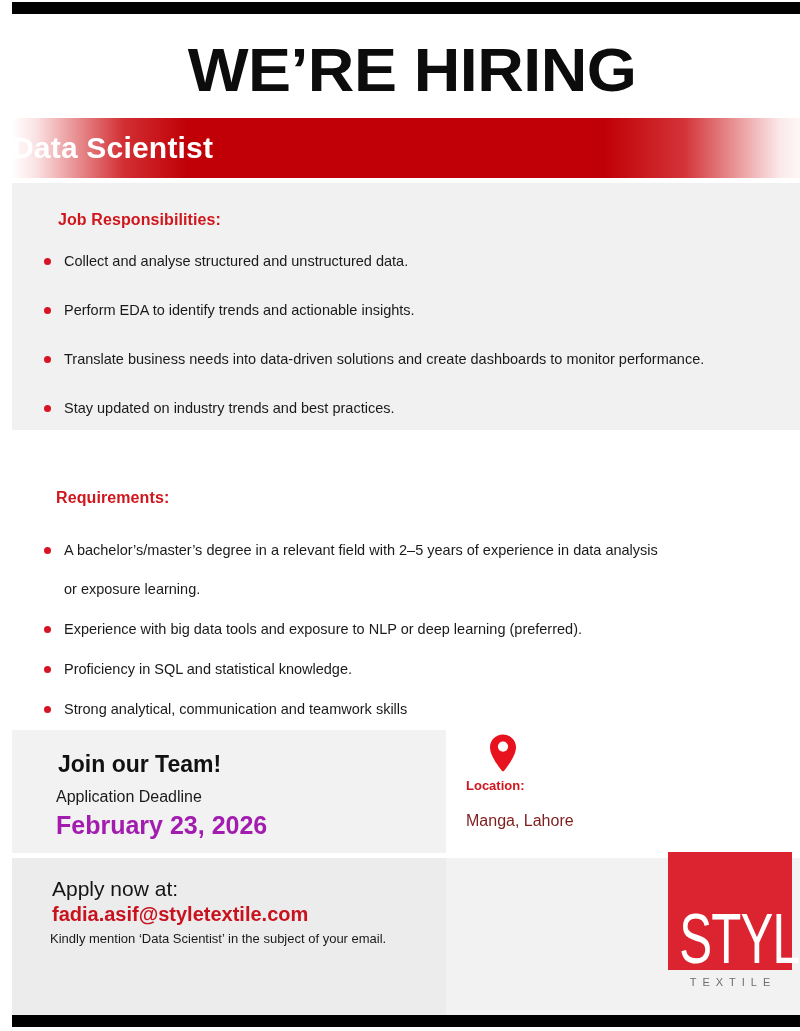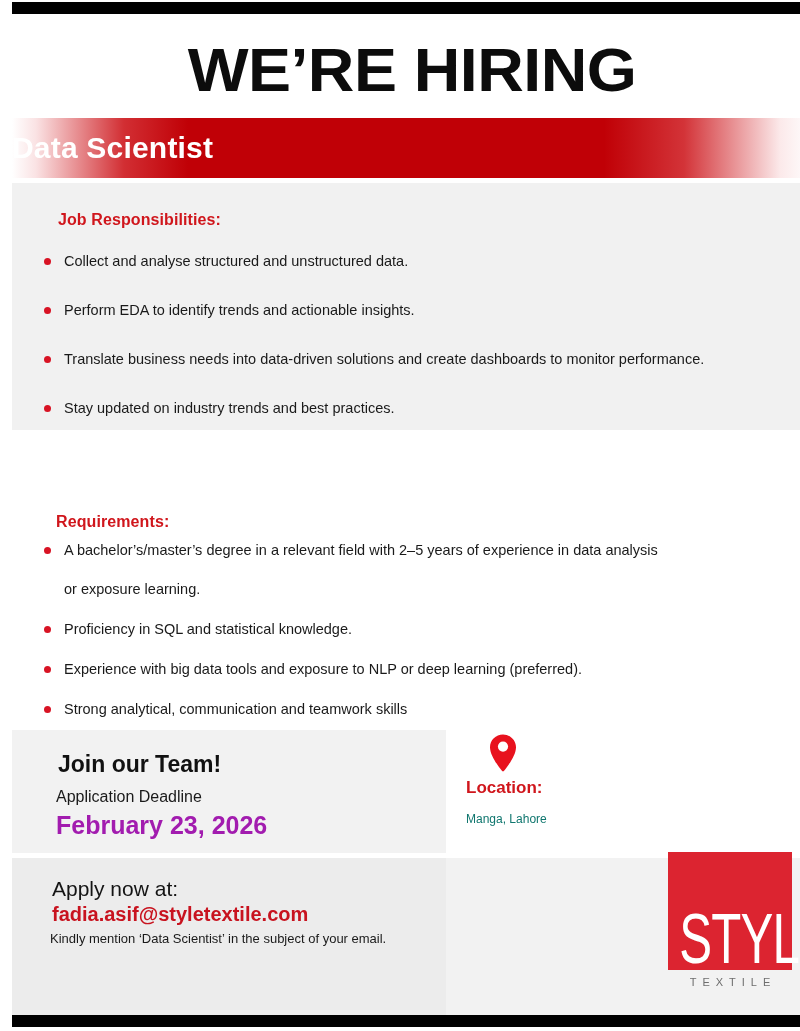--- a/index.html
+++ b/index.html
@@ -99,21 +99,21 @@
 
   .sec-heading {
     position: absolute;
     font-family: "Liberation Sans", sans-serif;
     font-weight: bold;
     font-size: 16px;
     color: #d0161c;
     letter-spacing: 0.1px;
   }
   .resp-heading { left: 46px; top: 28px; }
-  .req-heading  { left: 44px; top: 33px; }
+  .req-heading  { left: 44px; top: 9px; }
 
   ul.bullets {
     list-style: none;
     margin: 0;
     padding: 0;
     position: absolute;
   }
   ul.resp-list { left: 26px; top: 68px; width: 760px; }
   ul.req-list  { left: 26px; top: 60px; width: 760px; }
 
@@ -189,28 +189,28 @@
 
   .pin {
     position: absolute;
     left: 476px; top: 733px;
     width: 30px; height: 40px;
   }
   .location-label {
     position: absolute;
     left: 454px; top: 778px;
     font-weight: bold;
-    font-size: 17px;
+    font-size: 13px;
     color: #d0161c;
   }
   .location-value {
     position: absolute;
     left: 454px; top: 812px;
-    font-size: 12px;
-    color: #0f766e;
+    font-size: 16px;
+    color: #7f1d1d;
   }
 
   .apply-label {
     position: absolute;
     left: 40px; top: 19px;
     font-size: 21px;
     color: #141414;
   }
   .apply-email {
     position: absolute;
@@ -290,22 +290,22 @@
     </ul>
   </div>
 
   <div class="section-req">
     <div class="sec-heading req-heading">Requirements:</div>
     <ul class="bullets req-list">
       <li>
         <span>A bachelor’s/master’s degree in a relevant field with 2–5 years of experience in data analysis</span>
         <span class="cont">or exposure learning.</span>
       </li>
+      <li><span>Experience with big data tools and exposure to NLP or deep learning (preferred).</span></li>
       <li><span>Proficiency in SQL and statistical knowledge.</span></li>
-      <li><span>Experience with big data tools and exposure to NLP or deep learning (preferred).</span></li>
       <li><span>Strong analytical, communication and teamwork skills</span></li>
     </ul>
   </div>
 
   <div class="panel-join">
     <div class="join-title">Join our Team!</div>
     <div class="join-deadline-label">Application Deadline</div>
     <div class="join-deadline-date">February 23, 2026</div>
   </div>
 

